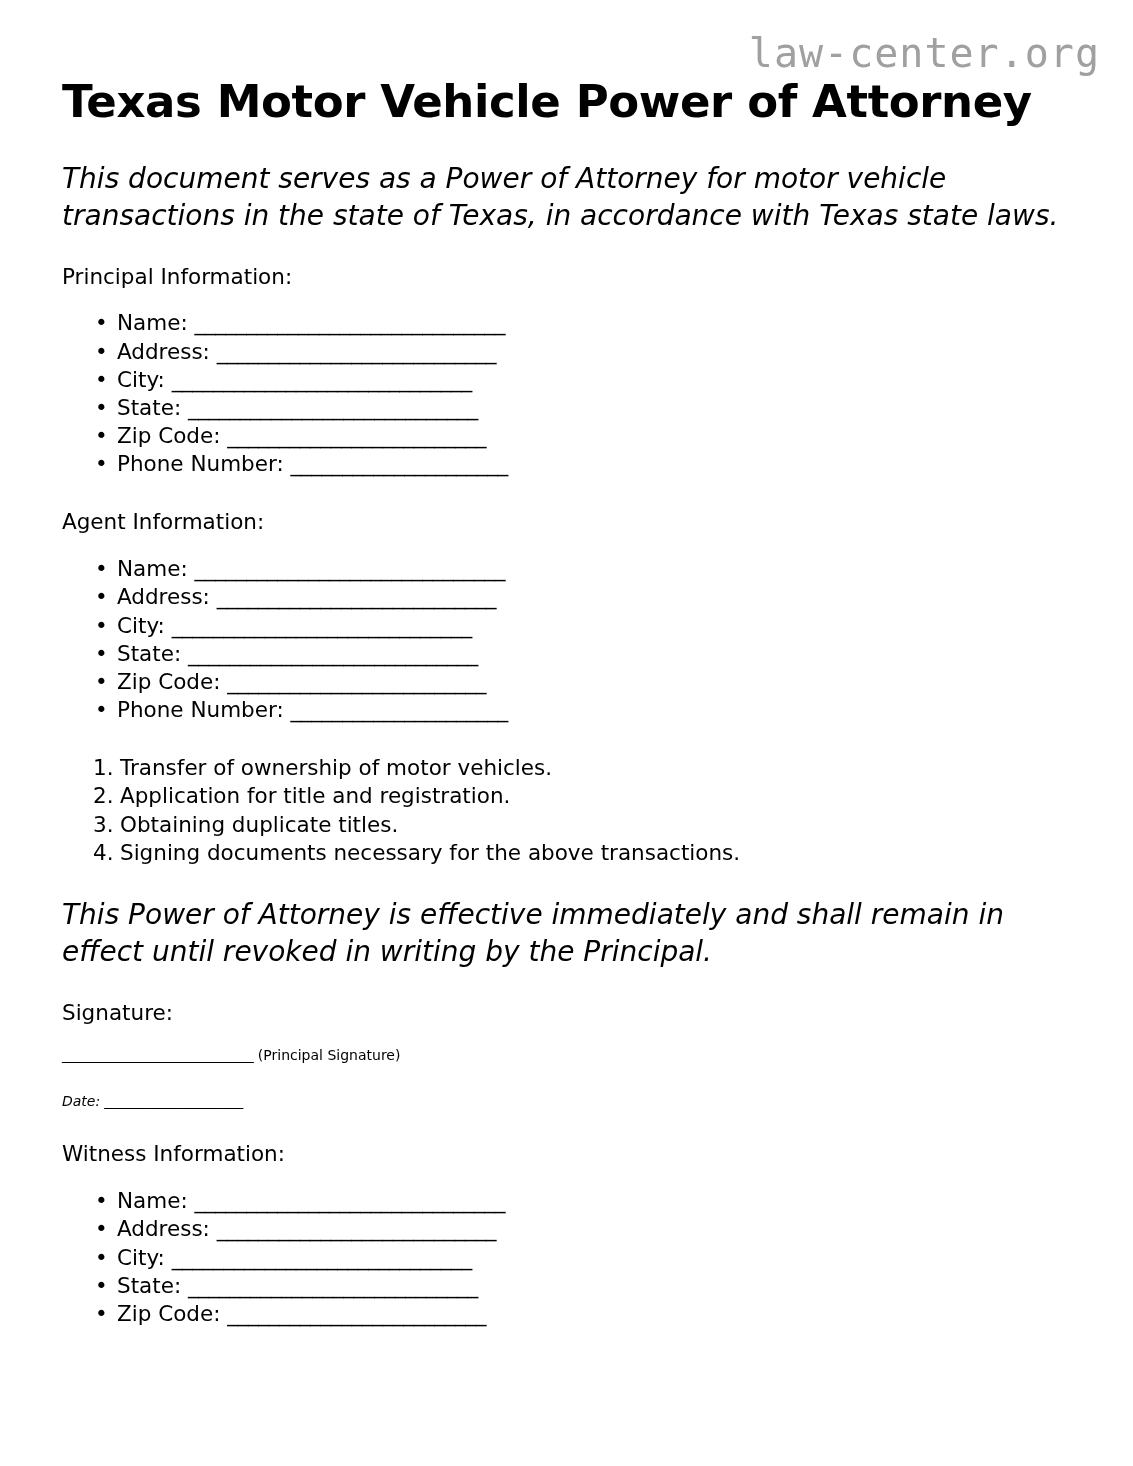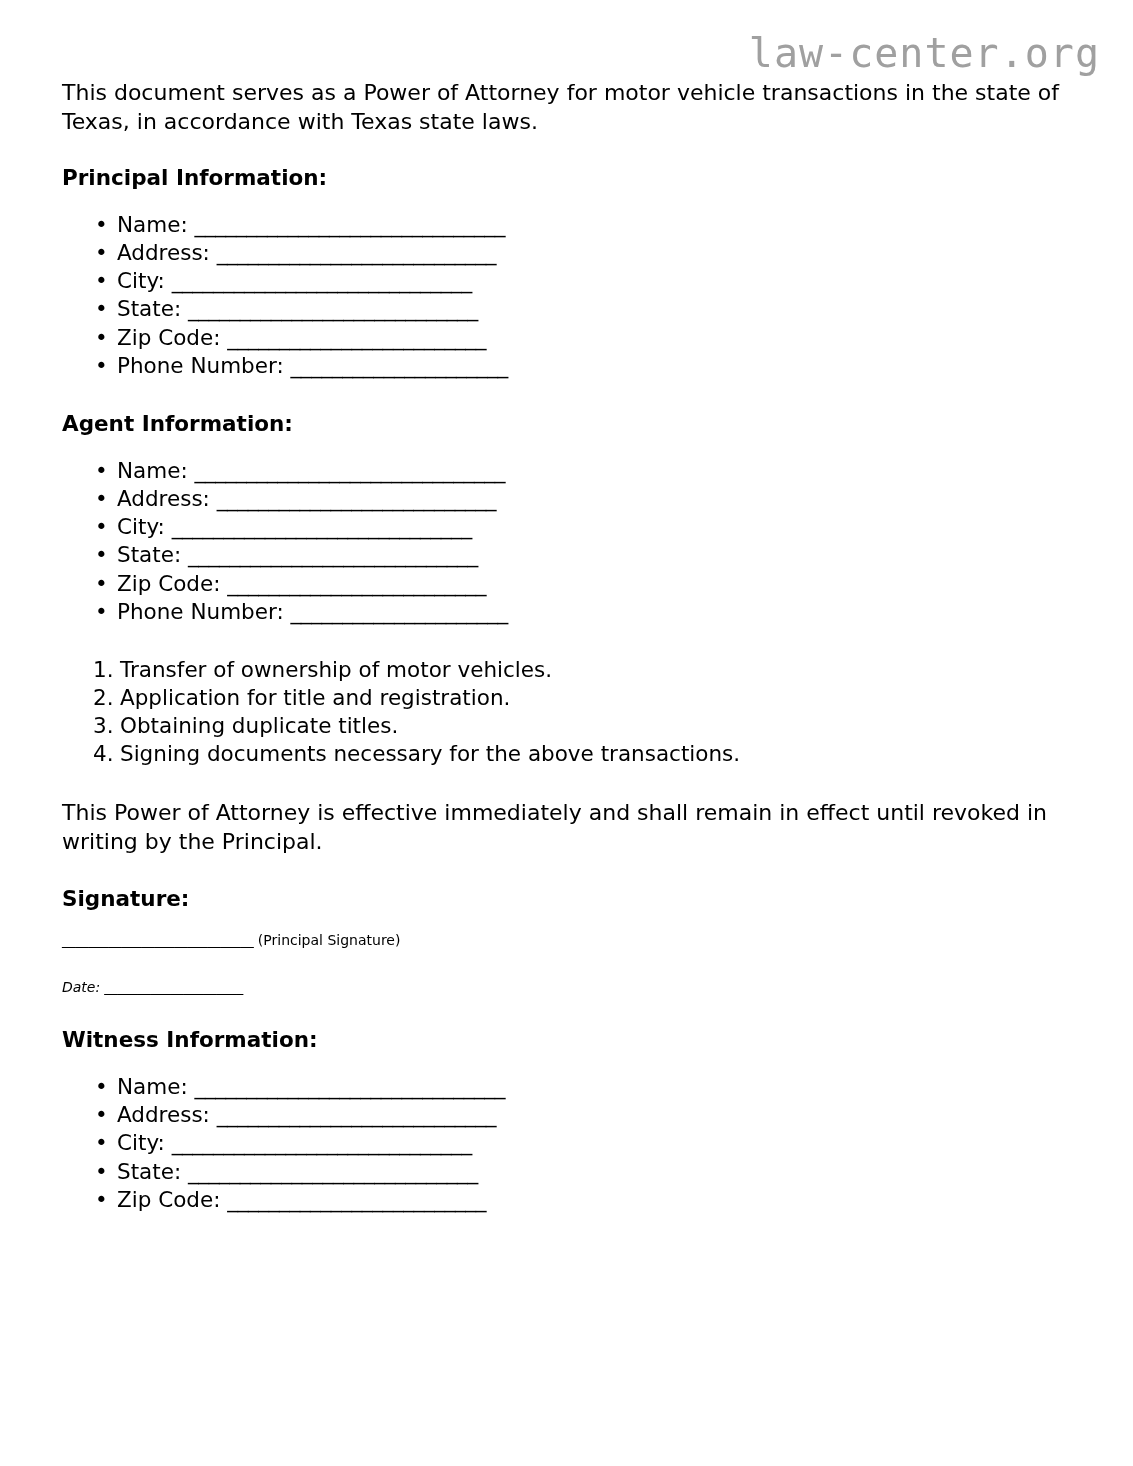--- a/index.html
+++ b/index.html
@@ -43,29 +43,30 @@
   }
   h1.doc-title {
     font-size: 45px;
     font-weight: bold;
     line-height: 1.08;
     margin: 0 0 34px 0;
     letter-spacing: -0.4px;
     color: #000;
   }
   p.body-text {
-    font-size: 22px;
+    font-size: 28px;
     line-height: 1.32;
     margin: 0 0 28px 0;
     color: #000;
     max-width: 1000px;
+    font-style: italic;
   }
   h2.section-heading {
     font-size: 21.5px;
-    font-weight: bold;
+    font-weight: normal;
     margin: 0 0 19px 0;
     line-height: 1.3;
     color: #000;
   }
   ul.field-list {
     list-style: none;
     margin: 0 0 30px 0;
     padding: 0 0 0 33px;
   }
   ul.field-list li {
@@ -127,20 +128,21 @@
 </style>
 </head>
 <body>
 
 <div class="page">
 
   <div class="watermark">law-center.org</div>
 
   <div class="content">
 
+    <h1 class="doc-title">Texas Motor Vehicle Power of Attorney</h1>
 
     <p class="body-text">This document serves as a Power of Attorney for motor vehicle transactions in the state of Texas, in accordance with Texas state laws.</p>
 
     <h2 class="section-heading">Principal Information:</h2>
     <ul class="field-list">
       <li><span>Name:</span> <span class="blank">______________________________</span></li>
       <li><span>Address:</span> <span class="blank">___________________________</span></li>
       <li><span>City:</span> <span class="blank">_____________________________</span></li>
       <li><span>State:</span> <span class="blank">____________________________</span></li>
       <li><span>Zip Code:</span> <span class="blank">_________________________</span></li>

